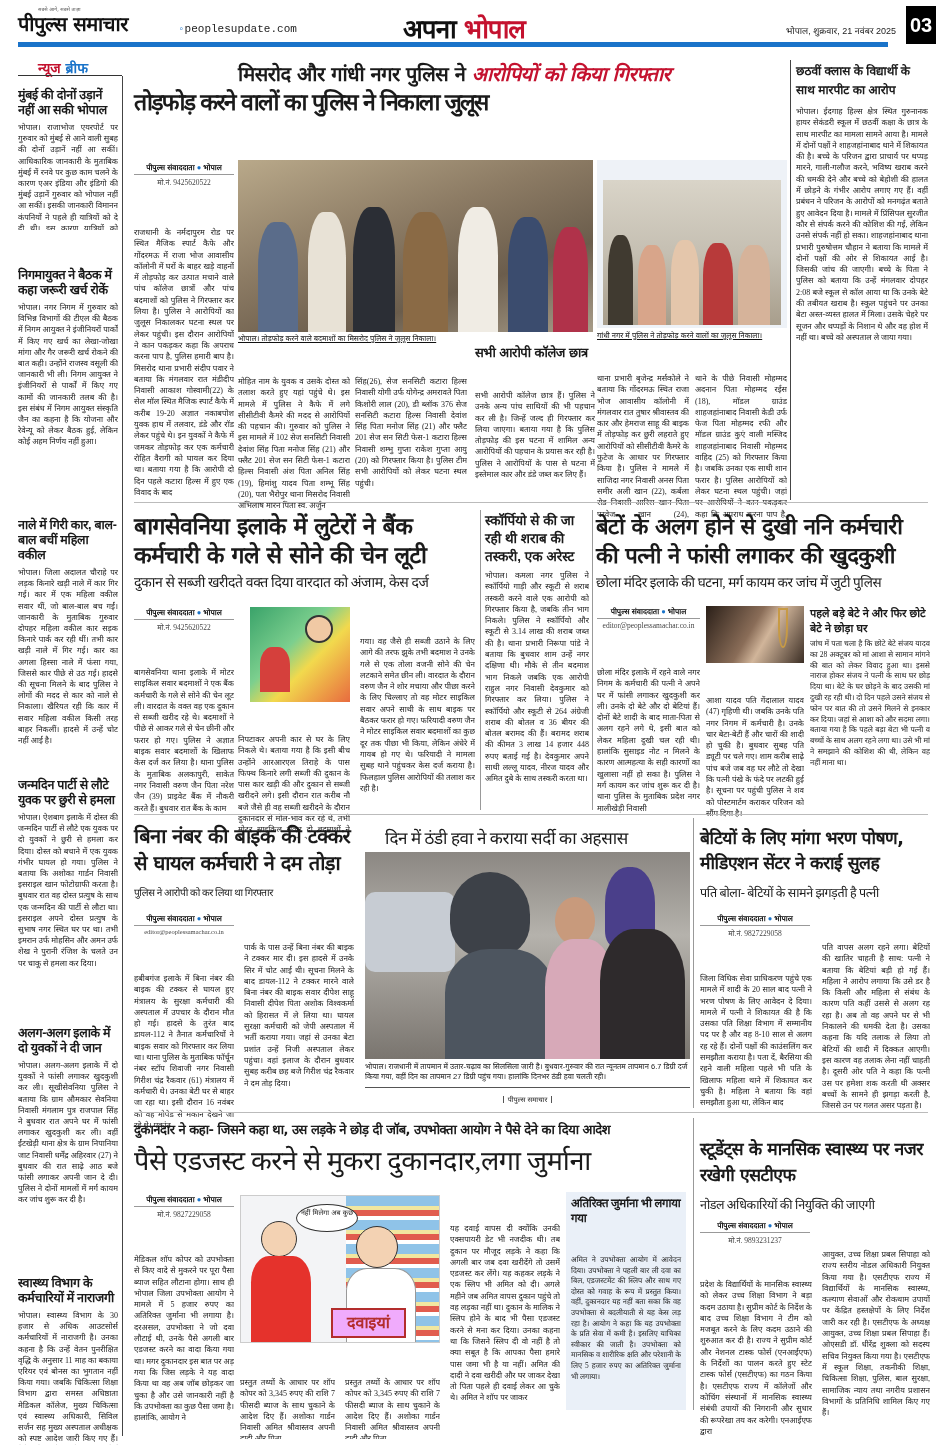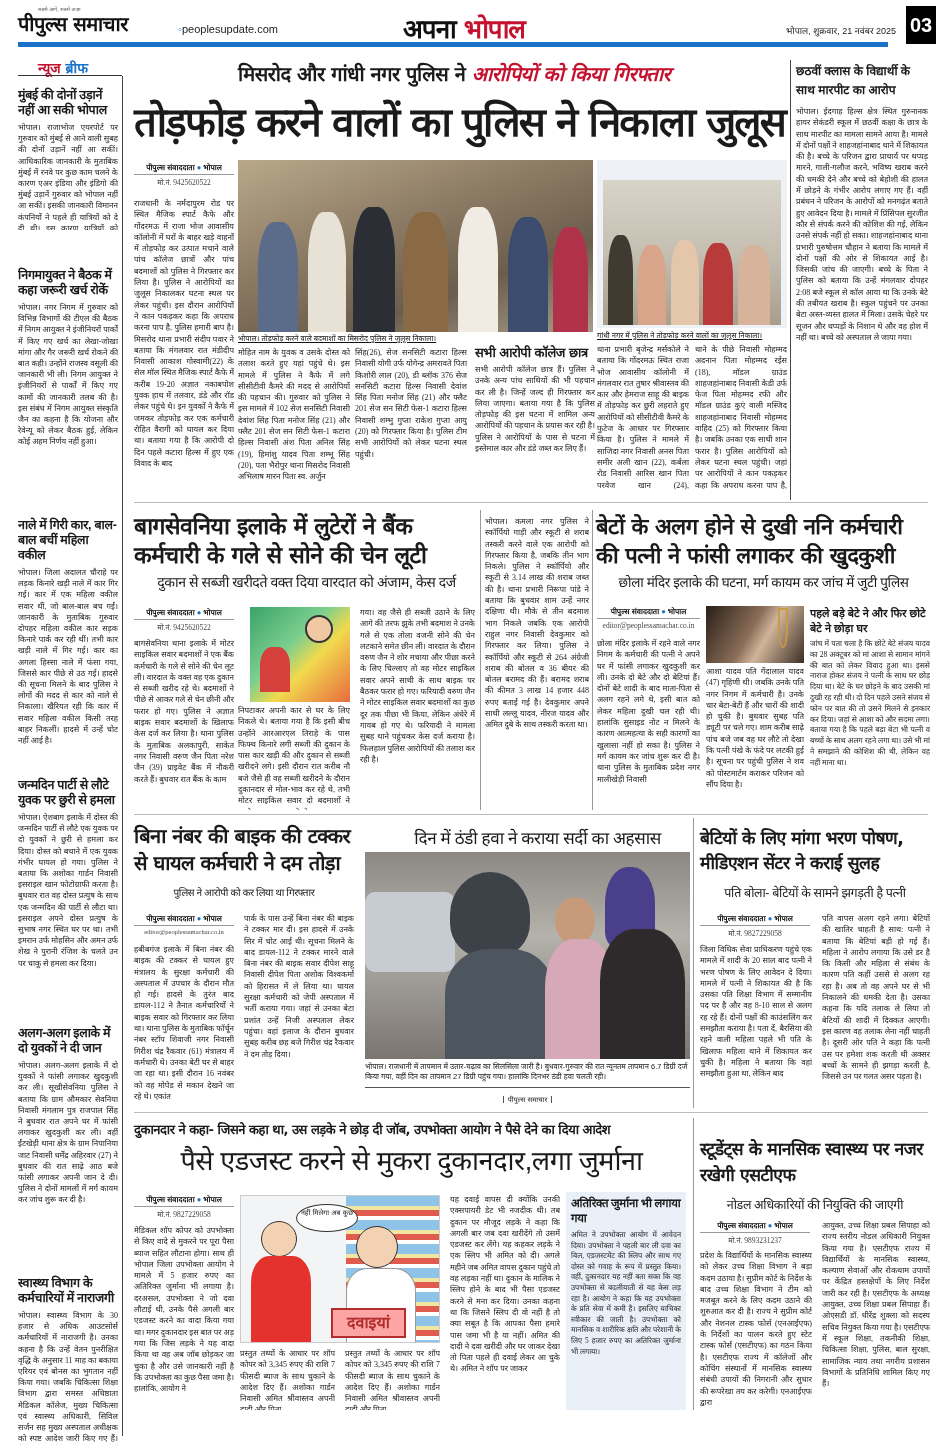--- a/index.html
+++ b/index.html
@@ -2,53 +2,53 @@
 <html><head>
 <meta charset="utf-8">
 <style>
   * { box-sizing: border-box; margin: 0; padding: 0; }
   html, body { width: 945px; height: 1445px; background: #fff; overflow: hidden; }
   body { font-family: "DejaVu Serif", serif; color: #1a1a1a; position: relative; }
   .abs { position: absolute; }
   .masthead { left: 18px; top: 6px; width: 910px; height: 40px; }
   .logo { left: 0; top: 4px; font-family: "DejaVu Sans", sans-serif; font-weight: bold; font-size: 20px; color: #111; letter-spacing: -0.5px; }
   .logo-tag { left: 20px; top: 0; font-size: 5px; color: #555; }
-  .site { left: 160px; top: 17px; font-size: 11px; color: #222; font-family: Liberation Sans, sans-serif; }
+  .site { left: 160px; top: 17px; font-size: 11px; color: #222; font-family: Liberation Mono, monospace; }
   .site::before { content: "\25E6 "; color: #1a73c9; }
   .section-title { left: 385px; top: 4px; font-family: "DejaVu Sans", sans-serif; font-weight: bold; font-size: 26px; letter-spacing: -1px; }
   .section-title .a { color: #111; }
   .section-title .b { color: #c4122f; }
   .dateline { left: 768px; top: 18px; font-size: 9px; color: #222; font-family: "Liberation Sans", sans-serif; }
   .pageno { left: 888px; top: 0; width: 30px; height: 38px; background: #000; color: #fff; font-size: 20px; font-weight: bold; text-align: center; line-height: 38px; font-family: "Liberation Sans", sans-serif; }
   .blue-rule { left: 18px; top: 42px; width: 870px; height: 5px; background: #1a73c9; }
 
   .rule-v { background: #444; width: 1px; }
   .rule-h { background: #bbb; height: 1px; }
 
   .brief-title { left: 38px; top: 58px; font-family: "DejaVu Sans", sans-serif; font-weight: bold; font-size: 14px; text-align: right; }
   .brief-title .r { color: #c4122f; } .brief-title .b { color: #1a73c9; }
   .brief-col { left: 18px; top: 80px; width: 100px; }
   .bh { font-family: Liberation Sans, sans-serif; font-weight: bold; font-size: 12.5px; line-height: 15px; margin-top: 8px; margin-bottom: 4px; letter-spacing: -0.3px; }
   .bt { font-size: 8px; line-height: 11.2px; text-align: justify; color: #222; font-family: "Liberation Serif", serif; }
 
   .kicker { left: 238px; top: 60px; font-family: "DejaVu Sans", sans-serif; font-weight: bold; font-size: 20px; letter-spacing: -0.5px; }
   .kicker .red { color: #c4122f; font-style: italic; }
-  .main-head { left: 134px; top: 93px; font-family: "DejaVu Sans", sans-serif; font-weight: bold; font-size: 40px; letter-spacing: -1.8px; color: #1a1a1a; }
+  .main-head { left: 134px; top: 85px; font-family: "DejaVu Sans", sans-serif; font-weight: bold; font-size: 23px; letter-spacing: -1.8px; color: #1a1a1a; }
 
   .byline { font-size: 7.5px; color: #111; border-bottom: 1px solid #999; padding-bottom: 2px; font-family: "Liberation Sans", sans-serif; font-weight: bold; text-align: center; }
   .byline .dot { color: #1a73c9; }
   .contact { font-size: 7.5px; color: #444; text-align: center; margin-top: 2px; font-family: "Liberation Serif", serif; }
-  .body-text { font-size: 8px; line-height: 11.3px; text-align: justify; color: #222; font-family: "Liberation Serif", serif; }
+  .body-text { font-size: 8px; line-height: 11.3px; text-align: justify; color: #222; font-family: "Liberation Serif", serif; margin-top: 29px; }
 
   .photo { background: linear-gradient(160deg, #b9a98a 0%, #8c7b64 40%, #6b5d4c 70%, #a89d8a 100%); overflow: hidden; }
   .photo .fig { position: absolute; bottom: 0; border-radius: 40% 40% 0 0; }
   .caption { font-size: 7.5px; line-height: 10px; color: #111; font-family: "Liberation Sans", sans-serif; text-decoration: underline; }
 
   .subhead { font-family: "DejaVu Sans", sans-serif; font-weight: bold; letter-spacing: -0.5px; }
-  .deck { font-family: Liberation Sans, sans-serif; letter-spacing: -0.4px; text-align: center; }
+  .deck { font-family: Liberation Serif, serif; letter-spacing: -0.4px; }
 
   .side-head { font-family: "Liberation Sans", sans-serif; font-weight: bold; font-size: 14px; line-height: 18px; }
   .ear-label { font-size: 9px; color: #111; font-family: "DejaVu Sans", sans-serif; }
   .ear-label .red { color: #c4122f; font-style: italic; font-weight: bold; }
 
   .boxed { background: #eaf0f8; padding: 4px 5px; }
   .boxed .bh { margin-top: 0; }
 </style>
 </head>
 <body>
@@ -163,20 +163,21 @@
 <div class="abs body-text" style="left:134px; top:638px; width:100px; height:172px; overflow:hidden;">बागसेवनिया थाना इलाके में मोटर साइकिल सवार बदमाशों ने एक बैंक कर्मचारी के गले से सोने की चेन लूट ली। वारदात के वक्त वह एक दुकान से सब्जी खरीद रहे थे। बदमाशों ने पीछे से आकर गले से चेन छीनी और फरार हो गए। पुलिस ने अज्ञात बाइक सवार बदमाशों के खिलाफ केस दर्ज कर लिया है। थाना पुलिस के मुताबिक अलकापुरी, साकेत नगर निवासी वरुण जैन पिता नरेश जैन (39) प्राइवेट बैंक में नौकरी करते हैं। बुधवार रात बैंक के काम</div>
 <div class="abs" style="left:250px; top:607px; width:100px; height:95px; background:linear-gradient(135deg,#3aa36a 0%,#7ccf8e 40%,#f2d94d 60%,#e86b3f 100%);">
   <div class="abs" style="left:55px; top:8px; width:28px; height:28px; border-radius:50%; background:#f0c9a4; border:2px solid #333;"></div>
   <div class="abs" style="left:10px; top:40px; width:30px; height:45px; border-radius:40% 40% 0 0; background:#d5403c;"></div>
 </div>
 <div class="abs body-text" style="left:238px; top:705px; width:112px; height:105px; overflow:hidden;">निपटाकर अपनी कार से घर के लिए निकले थे। बताया गया है कि इसी बीच उन्होंने आरआरएल तिराहे के पास फिफ्थ किनारे लगी सब्जी की दुकान के पास कार खड़ी की और दुकान से सब्जी खरीदने लगे। इसी दौरान रात करीब नौ बजे जैसे ही वह सब्जी खरीदने के दौरान दुकानदार से मोल-भाव कर रहे थे, तभी मोटर साइकिल सवार दो बदमाशों ने उनके पास आकर खड़े हो</div>
 <div class="abs body-text" style="left:360px; top:607px; width:115px; height:203px; overflow:hidden;">गया। वह जैसे ही सब्जी उठाने के लिए आगे की तरफ झुके तभी बदमाश ने उनके गले से एक तोला वजनी सोने की चेन लटकाने समेत छीन ली। वारदात के दौरान वरुण जैन ने शोर मचाया और पीछा करने के लिए चिल्लाए तो वह मोटर साइकिल सवार अपने साथी के साथ बाइक पर बैठकर फरार हो गए। फरियादी वरुण जैन ने मोटर साइकिल सवार बदमाशों का कुछ दूर तक पीछा भी किया, लेकिन अंधेरे में गायब हो गए थे। फरियादी ने मामला सुबह थाने पहुंचकर केस दर्ज कराया है। फिलहाल पुलिस आरोपियों की तलाश कर रही है।</div>
 
 <div class="abs rule-v" style="left:480px; top:510px; height:300px; background:#999;"></div>
 <div class="abs" style="left:485px; top:512px; width:104px;">
+  <div class="side-head" style="font-size:13.5px; line-height:18px;">स्कॉर्पियो से की जा रही थी शराब की तस्करी, एक अरेस्ट</div>
   <div class="body-text" style="margin-top:4px; height:236px; overflow:hidden;">भोपाल। कमला नगर पुलिस ने स्कॉर्पियो गाड़ी और स्कूटी से शराब तस्करी करने वाले एक आरोपी को गिरफ्तार किया है, जबकि तीन भाग निकले। पुलिस ने स्कॉर्पियो और स्कूटी से 3.14 लाख की शराब जब्त की है। थाना प्रभारी निरूपा पांडे ने बताया कि बुधवार शाम उन्हें नगर दक्षिणा थी। मौके से तीन बदमाश भाग निकले जबकि एक आरोपी राहुल नगर निवासी देवकुमार को गिरफ्तार कर लिया। पुलिस ने स्कॉर्पियो और स्कूटी से 264 अंग्रेजी शराब की बोतल व 36 बीयर की बोतल बरामद की हैं। बरामद शराब की कीमत 3 लाख 14 हजार 448 रुपए बताई गई है। देवकुमार अपने साथी लल्लू यादव, नीरज यादव और अमित दुबे के साथ तस्करी करता था।</div>
 </div>
 
 <div class="abs rule-v" style="left:592px; top:510px; height:300px; background:#999;"></div>
 <div class="abs subhead" style="left:596px; top:512px; width:335px; font-size:22px; line-height:29px;">बेटों के अलग होने से दुखी ननि कर्मचारी की पत्नी ने फांसी लगाकर की खुदकुशी</div>
 <div class="abs deck" style="left:596px; top:573px; width:335px; font-size:13.5px;">छोला मंदिर इलाके की घटना, मर्ग कायम कर जांच में जुटी पुलिस</div>
 <div class="abs" style="left:597px; top:606px; width:103px;">
   <div class="byline"><span>पीपुल्स संवाददाता</span> <span class="dot">●</span> <span>भोपाल</span></div>
   <div class="contact">editor@peoplessamachar.co.in</div>
 </div>
@@ -235,21 +236,21 @@
   <div class="contact">मो.नं. 9827229058</div>
 </div>
 <div class="abs body-text" style="left:134px; top:1225px; width:100px; height:185px; overflow:hidden;">मेडिकल शॉप कोपर को उपभोक्ता से किए वादे से मुकरने पर पूरा पैसा ब्याज सहित लौटाना होगा। साथ ही भोपाल जिला उपभोक्ता आयोग ने मामले में 5 हजार रुपए का अतिरिक्त जुर्माना भी लगाया है। दरअसल, उपभोक्ता ने जो दवा लौटाई थी, उनके पैसे अगली बार एडजस्ट करने का वादा किया गया था। मगर दुकानदार इस बात पर अड़ गया कि जिस लड़के ने यह वादा किया था वह अब जॉब छोड़कर जा चुका है और उसे जानकारी नहीं है कि उपभोक्ता का कुछ पैसा जमा है। हालांकि, आयोग ने</div>
 <div class="abs" style="left:240px; top:1195px; width:200px; height:148px; background:#f3f4f6; border:1px solid #ccc; overflow:hidden;">
   <div class="abs" style="left:105px; top:0; width:95px; height:148px; background:repeating-linear-gradient(180deg,#8fc3e8 0 10px,#f1e7a0 10px 14px,#e15c4e 14px 20px,#fff 20px 24px);"></div>
   <div class="abs" style="left:20px; top:25px; width:36px; height:36px; border-radius:50%; background:#f3d2b3; border:1px solid #333;"></div>
   <div class="abs" style="left:10px; top:60px; width:60px; height:88px; background:#e5322c; border-radius:30% 30% 0 0;"></div>
   <div class="abs" style="left:115px; top:30px; width:42px; height:42px; border-radius:50%; background:#f3d2b3; border:1px solid #333;"></div>
   <div class="abs" style="left:105px; top:72px; width:70px; height:76px; background:#fff; border:1px solid #999; border-radius:30% 30% 0 0;"></div>
   <div class="abs" style="left:55px; top:8px; width:62px; height:28px; border:1.5px solid #333; border-radius:50%; background:#fff; font-size:7px; text-align:center; line-height:11px; padding-top:3px; font-family:'DejaVu Sans', sans-serif;">नहीं मिलेगा अब कुछ</div>
-  <div class="abs" style="left:90px; top:112px; width:75px; height:30px; background:#fca5a5; border:2px solid #b32d2d; color:#b32d2d; font-weight:bold; font-size:16px; text-align:center; line-height:26px; font-family:'DejaVu Sans', sans-serif;">दवाइयां</div>
+  <div class="abs" style="left:90px; top:112px; width:75px; height:30px; background:#f0abfc; border:2px solid #b32d2d; color:#b32d2d; font-weight:bold; font-size:16px; text-align:center; line-height:26px; font-family:'DejaVu Sans', sans-serif;">दवाइयां</div>
 </div>
 <div class="abs body-text" style="left:240px; top:1348px; width:95px; height:62px; overflow:hidden;">प्रस्तुत तथ्यों के आधार पर शॉप कोपर को 3,345 रुपए की राशि 7 फीसदी ब्याज के साथ चुकाने के आदेश दिए हैं। अशोका गार्डन निवासी अमित श्रीवास्तव अपनी दादी और पिता</div>
 <div class="abs body-text" style="left:345px; top:1348px; width:95px; height:62px; overflow:hidden;">प्रस्तुत तथ्यों के आधार पर शॉप कोपर को 3,345 रुपए की राशि 7 फीसदी ब्याज के साथ चुकाने के आदेश दिए हैं। अशोका गार्डन निवासी अमित श्रीवास्तव अपनी दादी और पिता</div>
 <div class="abs body-text" style="left:450px; top:1194px; width:110px; height:216px; overflow:hidden;">यह दवाई वापस दी क्योंकि उनकी एक्सपायरी डेट भी नजदीक थी। तब दुकान पर मौजूद लड़के ने कहा कि अगली बार जब दवा खरीदेंगे तो उसमें एडजस्ट कर लेंगे। यह कहकर लड़के ने एक स्लिप भी अमित को दी। अगले महीने जब अमित वापस दुकान पहुंचे तो वह लड़का नहीं था। दुकान के मालिक ने स्लिप होने के बाद भी पैसा एडजस्ट करने से मना कर दिया। उनका कहना था कि जिसने स्लिप दी वो नहीं है तो क्या सबूत है कि आपका पैसा हमारे पास जमा भी है या नहीं। अमित की दादी ने दवा खरीदी और घर जाकर देखा तो पिता पहले ही दवाई लेकर आ चुके थे। अमित ने शॉप पर जाकर</div>
 <div class="abs body-text" style="left:566px; top:1340px; width:110px; height:70px; overflow:hidden;">यह बात बताई तो लड़के ने कहा कि लड़का नौकरी छोड़कर जा चुका है और उन्हें दवा का पूरा मूल्य चुकाना होगा।</div>
 <div class="abs boxed" style="left:566px; top:1192px; width:120px; height:218px; overflow:hidden;">
   <div class="bh" style="font-size:11.5px;">अतिरिक्त जुर्माना भी लगाया गया</div>
   <div class="body-text" style="font-size:7.4px; line-height:10.6px;">अमित ने उपभोक्ता आयोग में आवेदन दिया। उपभोक्ता ने पहली बार ली दवा का बिल, एडजस्टमेंट की स्लिप और साथ गए दोस्त को गवाह के रूप में प्रस्तुत किया। वहीं, दुकानदार यह नहीं बता सका कि वह उपभोक्ता से बदलीयाती से यह केस लड़ रहा है। आयोग ने कहा कि यह उपभोक्ता के प्रति सेवा में कमी है। इसलिए याचिका स्वीकार की जाती है। उपभोक्ता को मानसिक व शारीरिक क्षति और परेशानी के लिए 5 हजार रुपए का अतिरिक्त जुर्माना भी लगाया।</div>
 </div>
 

